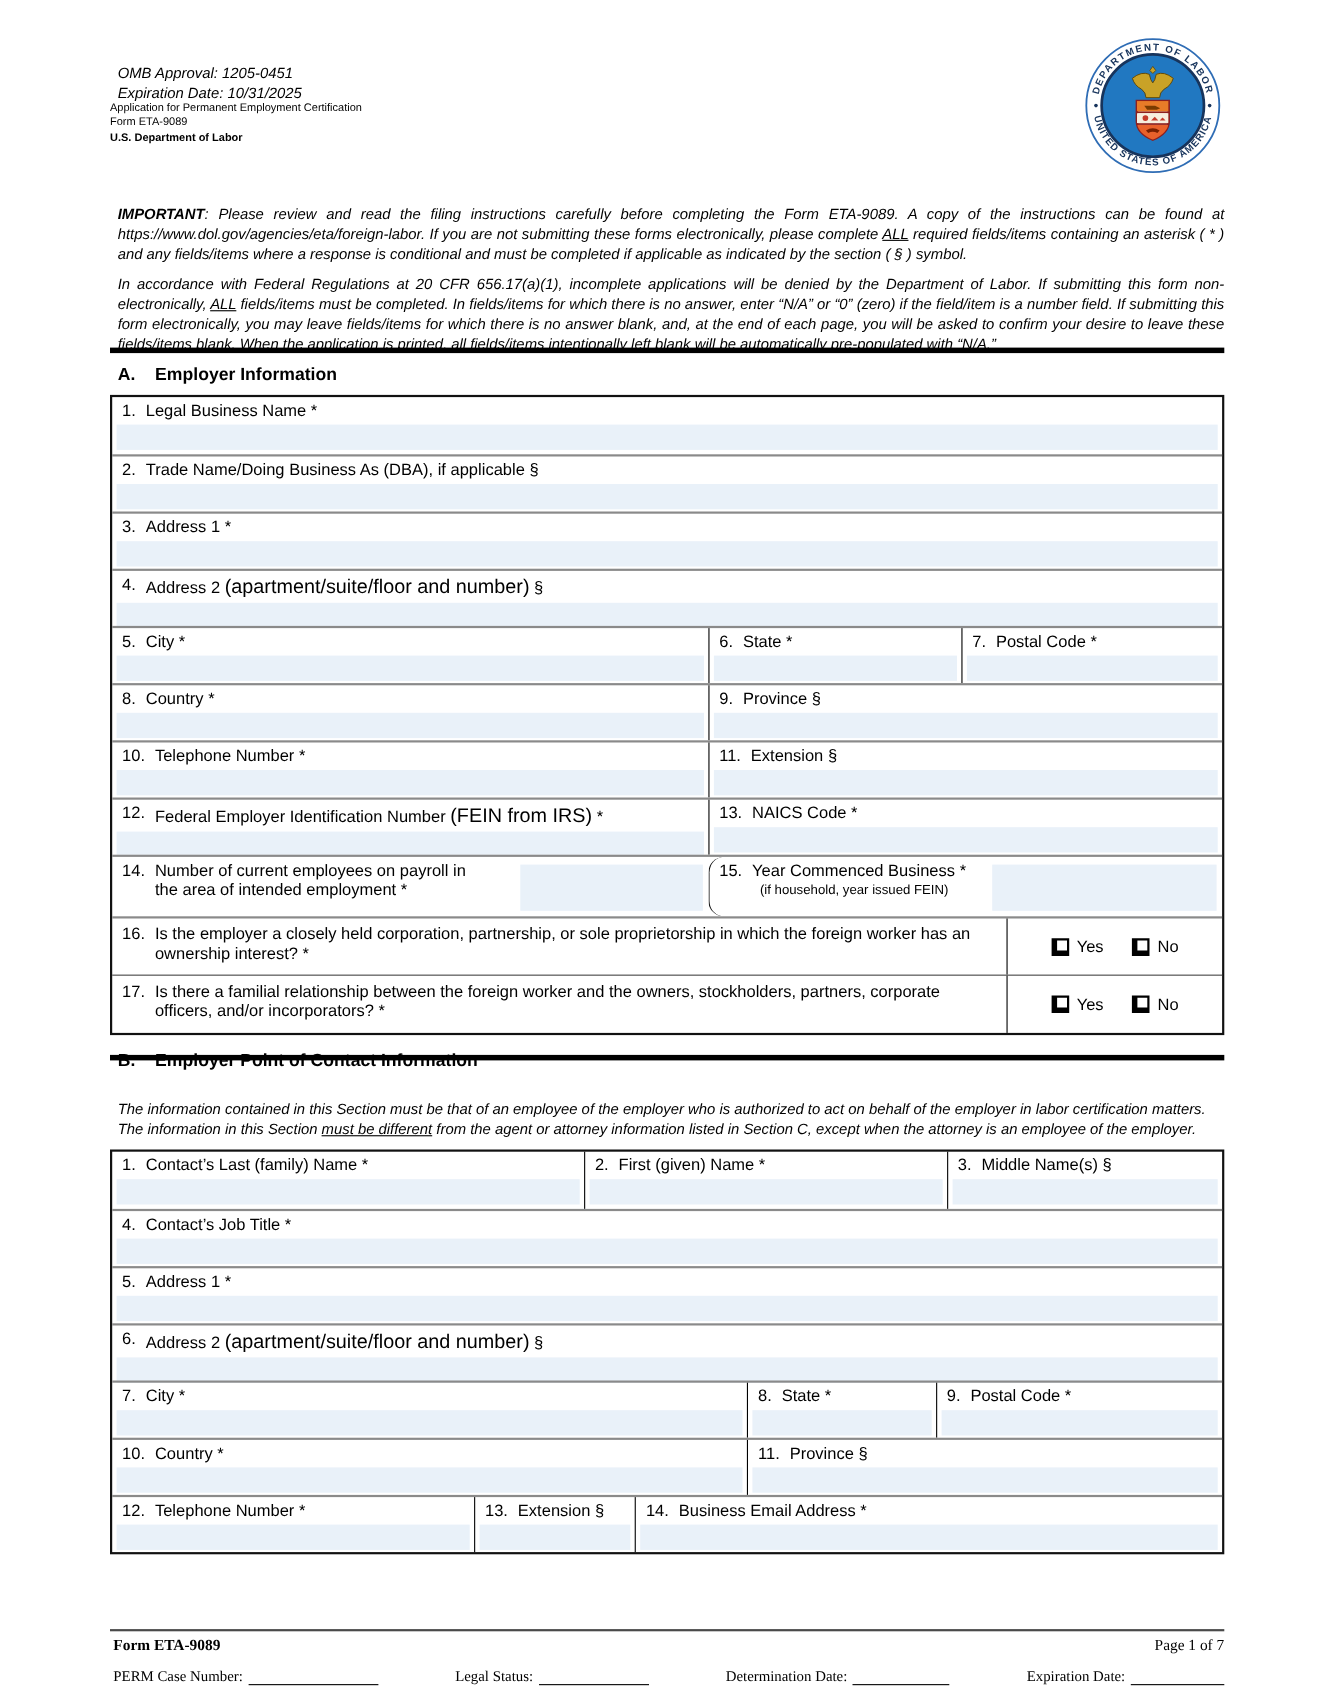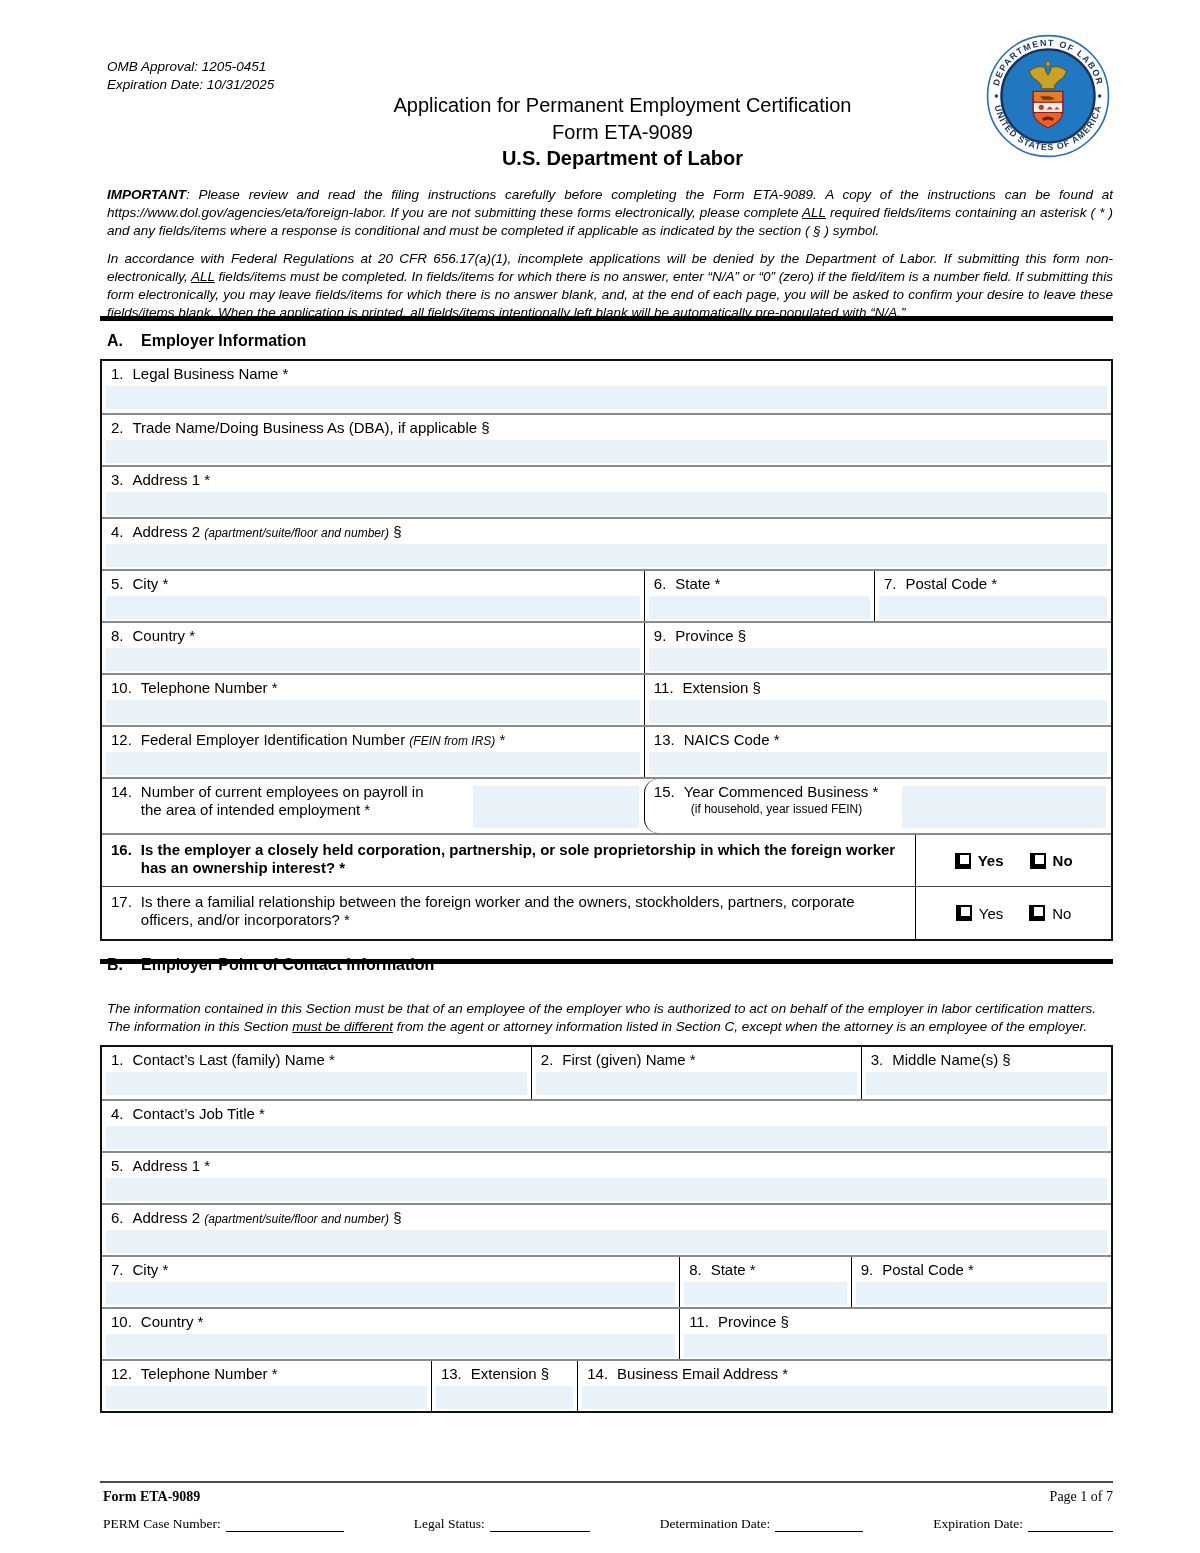--- a/index.html
+++ b/index.html
@@ -1,49 +1,49 @@
 <!DOCTYPE html>
 <html><head>
 <meta charset="utf-8">
 <style>
   html,body{margin:0;padding:0;background:#fff;}
   .page{position:relative;width:1200px;height:1553px;background:#fff;color:#000;
         font-family:"Liberation Sans",sans-serif;overflow:hidden;}
 
   
   .omb{position:absolute;left:107px;top:58px;font-style:italic;font-size:13.5px;line-height:1.3;}
-  .titleblock{position:absolute;left:116px;top:92px;width:1013px;text-align:center;
-              font-size:20px;line-height:1.33;}
+  .titleblock{position:absolute;left:100px;top:92px;width:1013px;text-align:left;
+              font-size:10px;line-height:1.33;}
   .titleblock .bold{font-weight:bold;}
   .seal{position:absolute;left:986px;top:34px;width:124px;height:124px;}
 
   
   .intro{position:absolute;left:107px;top:186px;width:1006px;}
   .ip{font-style:italic;font-size:13.5px;line-height:1.32;text-align:justify;margin:0 0 11px 0;}
   .ip .lead{font-weight:bold;}
   .u{text-decoration:underline;}
 
   .bar{position:absolute;left:100px;width:1013px;height:5px;background:#000;}
   .sechead{position:absolute;left:107px;font-size:16px;font-weight:bold;}
   .sechead .letter{display:inline-block;width:34px;}
 
   .secnote{position:absolute;left:107px;width:1006px;font-style:italic;font-size:13.5px;line-height:1.35;}
 
   
   .tbl{position:absolute;left:100px;width:1013px;border:2px solid #111;box-sizing:border-box;}
   .row{box-sizing:border-box;height:52px;border-top:2px solid #8a8a8a;position:relative;}
   .row:first-child{border-top:none;}
   .row.qrow{border-top:1px solid #444;height:53px;}
-  .row.qrow.firstq{border-top:2px solid #8a8a8a;font-weight:bold;}
+  .row.qrow.firstq{border-top:2px solid #8a8a8a;}
   .cells{display:flex;height:100%;}
   .cell{box-sizing:border-box;height:100%;border-left:1px solid #000;overflow:hidden;}
   .cell:first-child{border-left:none;}
   .lbl{display:flex;align-items:flex-start;padding:4px 6px 0 9px;font-size:15px;line-height:1.22;}
   .num{margin-right:9px;white-space:nowrap;}
-  .note{font-size:12px;font-style:italic;}
+  .note{font-size:18px;}
   .inp{background:#e9f1f9;height:23px;margin:3px 4px 3px 4px;}
   .tallrow{height:56px;}
   .side{display:flex;height:100%;}
   .side .lblwrap{flex:1;}
   .sidebox{align-self:flex-end;background:#e9f1f9;margin:0 5px 5px 0;}
   .b14{width:166px;height:42px;}
   .b15{width:204px;height:42px;}
   .note15{font-size:12px;line-height:1.2;margin:1px 0 0 46px;}
   .qcell .lbl{padding-top:6px;}
   .yn{display:flex;align-items:center;justify-content:center;gap:26px;font-size:15px;}

